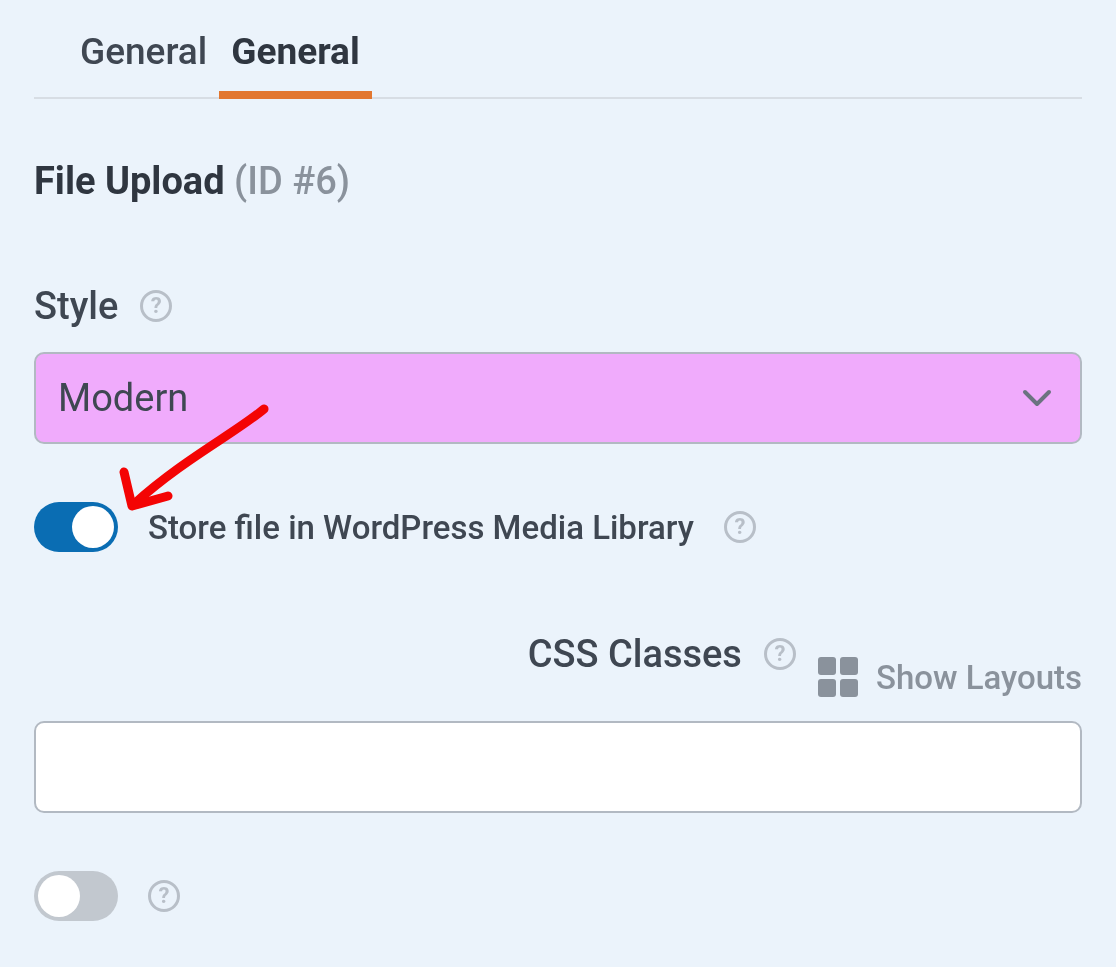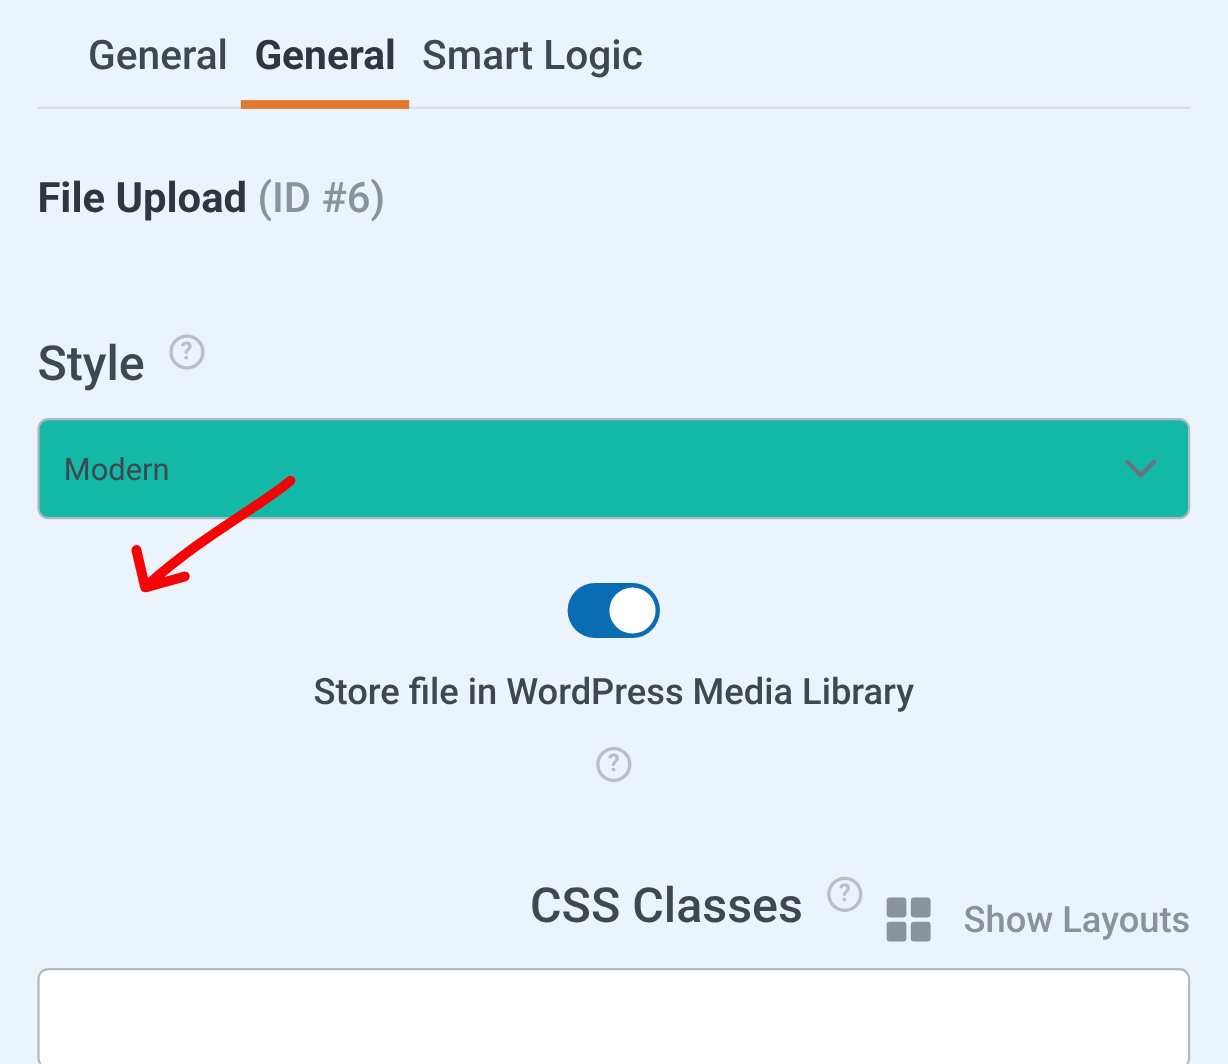--- a/index.html
+++ b/index.html
@@ -57,24 +57,23 @@
   .label-row {
     display: flex;
     align-items: center;
     gap: 22px;
     margin-bottom: 24px;
   }
   .label-row.justify {
     justify-content: flex-end;
   }
   .field-label {
-    font-size: 44px;
-    color: #3f4752;
-    font-weight: 500;
-    margin-top: 20px;
+    font-size: 38px;
+    color: #3f4752;
+    font-weight: 500;
   }
   .help-icon {
     width: 32px;
     height: 32px;
     border: 3px solid #b8bfc8;
     border-radius: 50%;
     display: inline-flex;
     align-items: center;
     justify-content: center;
     color: #b8bfc8;
@@ -82,27 +81,27 @@
     font-weight: 700;
     line-height: 1;
     cursor: pointer;
     flex-shrink: 0;
   }
   
   .select-box {
     position: relative;
     width: 100%;
     height: 92px;
-    background: #14b8a6;
+    background: #f0abfc;
     border: 2px solid #b2b9c2;
     border-radius: 10px;
     display: flex;
     align-items: center;
     padding: 0 30px 0 22px;
-    font-size: 28px;
+    font-size: 38px;
     color: #3f4752;
     cursor: pointer;
   }
   .select-box .chev {
     position: absolute;
     right: 28px;
     top: 50%;
     transform: translateY(-50%);
     color: #6b7380;
   }
@@ -139,21 +138,21 @@
   .toggle-label {
     font-size: 33px;
     color: #3f4752;
     font-weight: 500;
   }
 
   
   .layouts-link {
     display:flex;
     align-items:center;
-    gap:30px;
+    gap:18px;
     cursor:pointer;
     margin-top:47px;
   }
   .layouts-icon {
     display:grid;
     grid-template-columns: 18px 18px;
     grid-template-rows: 18px 18px;
     gap:4px;
   }
   .layouts-icon span{
@@ -186,21 +185,20 @@
   }
 </style>
 </head>
 <body>
 
 <div class="panel">
 
   <div class="tabs">
     <div class="tab">General</div>
     <div class="tab active">General</div>
-    <div class="tab">Smart Logic</div>
   </div>
 
   <h2 class="section-title">
     <span>File Upload</span>
     <span class="idtag">(ID #6)</span>
   </h2>
 
   <div class="field-row">
     <div class="label-row">
       <span class="field-label">Style</span>
@@ -209,21 +207,21 @@
     <div class="select-box">
       <span>Modern</span>
       <span class="chev">
         <svg width="30" height="20" viewBox="0 0 30 20">
             <path d="M3 4 L15 16 L27 4" stroke="#6b7380" stroke-width="4" fill="none" stroke-linecap="round" stroke-linejoin="round"></path>
           </svg>
       </span>
     </div>
   </div>
 
-  <div class="toggle-row" style="position:relative;flex-direction:column;">
+  <div class="toggle-row" style="position:relative;">
     <div class="toggle on">
       <div class="knob"></div>
     </div>
     <span class="toggle-label">Store file in WordPress Media Library</span>
     <span class="help-icon">?</span>
 
     <svg class="annotation" style="left:70px; top:-98px;" width="170" height="120" viewBox="0 0 170 120">
       <path d="M160 5 C 130 30, 80 55, 30 100" stroke="#f40404" stroke-width="9" fill="none" stroke-linecap="round"></path>
       <path d="M20 68 L28 102 L64 92" stroke="#f40404" stroke-width="9" fill="none" stroke-linecap="round" stroke-linejoin="round"></path>
     </svg>

